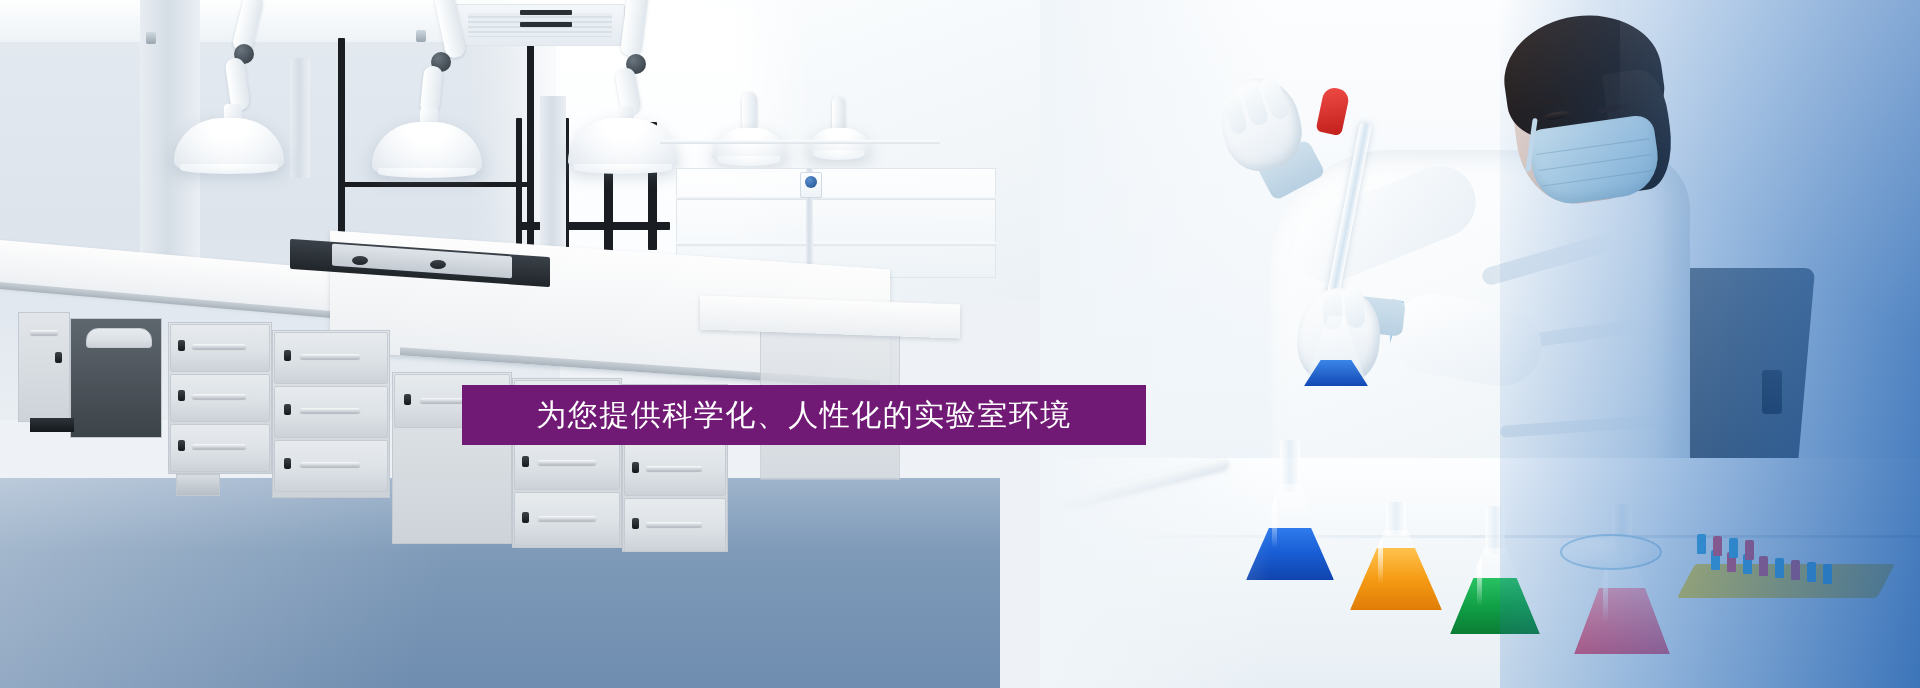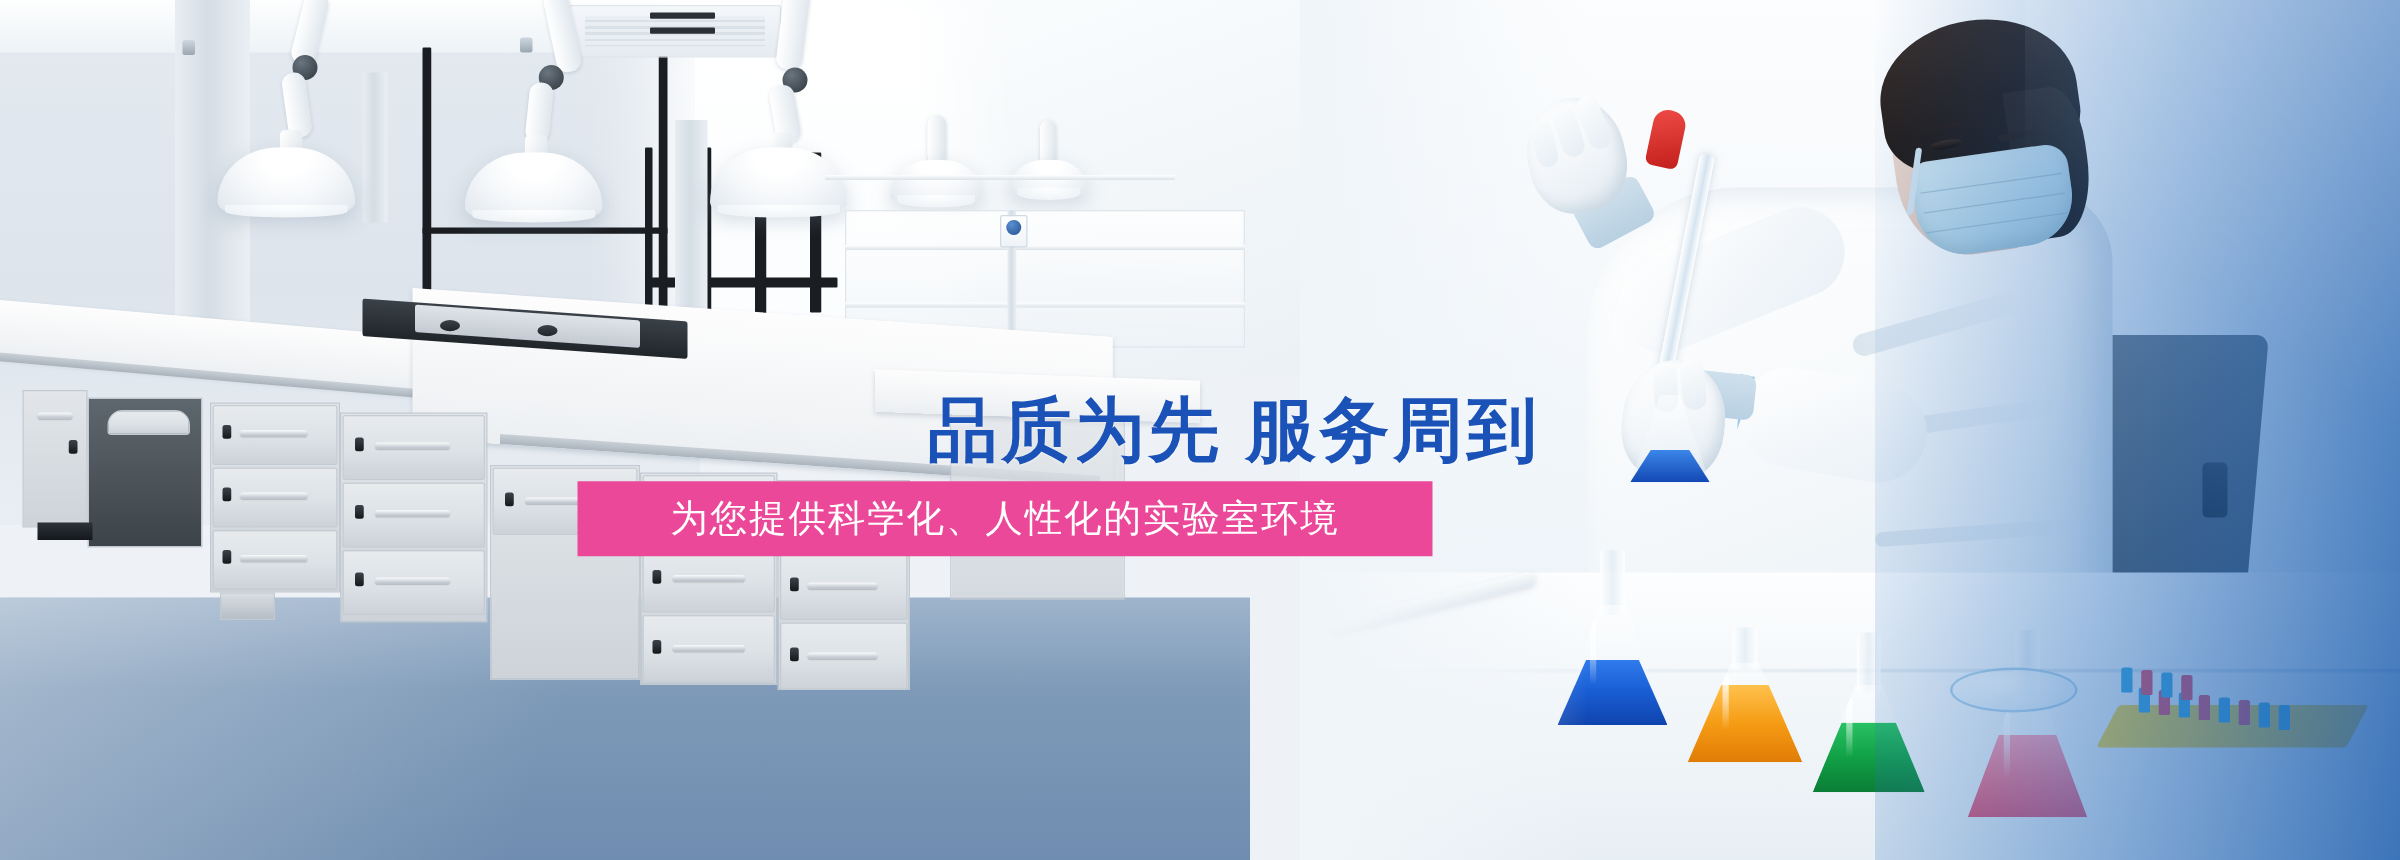--- a/index.html
+++ b/index.html
@@ -337,21 +337,21 @@
   }
   .cn-head{
     position:absolute; left:742px; top:307px;
     font-family:"Liberation Sans","DejaVu Sans",sans-serif;
     font-size:56px; font-weight:bold; letter-spacing:3px; white-space:nowrap;
     color:#1b52b8;
     text-shadow:0 1px 2px rgba(255,255,255,.55);
   }
   .green-bar{
     position:absolute; left:462px; top:385px; width:684px; height:60px;
-    background:#ec4899; display:flex; align-items:center; justify-content:center;
+    background:#701a75; display:flex; align-items:center; justify-content:center;
   }
   .green-bar-text{
     font-family:"Liberation Sans","DejaVu Sans",sans-serif;
     font-size:30px; font-weight:400; letter-spacing:1.5px; color:#ffffff;
     white-space:nowrap;
   }
 </style>
 </head>
 <body>
 
@@ -603,20 +603,19 @@
     <div class="tip" style="right:182px;bottom:130px;background:#39a8e0;"></div>
     <div class="tip" style="right:166px;bottom:128px;background:#e8455e;"></div>
 
     <div class="photo-fade"></div>
     <div class="blue-wash"></div>
     <div class="blue-wash-facet"></div>
   </div>
 
   <div class="text-block">
 
-    <div class="cn-head">品质为先 服务周到</div>
 
     <div class="green-bar">
       <span class="green-bar-text">为您提供科学化、人性化的实验室环境</span>
     </div>
   </div>
 
 </div>
 
 </body></html>

